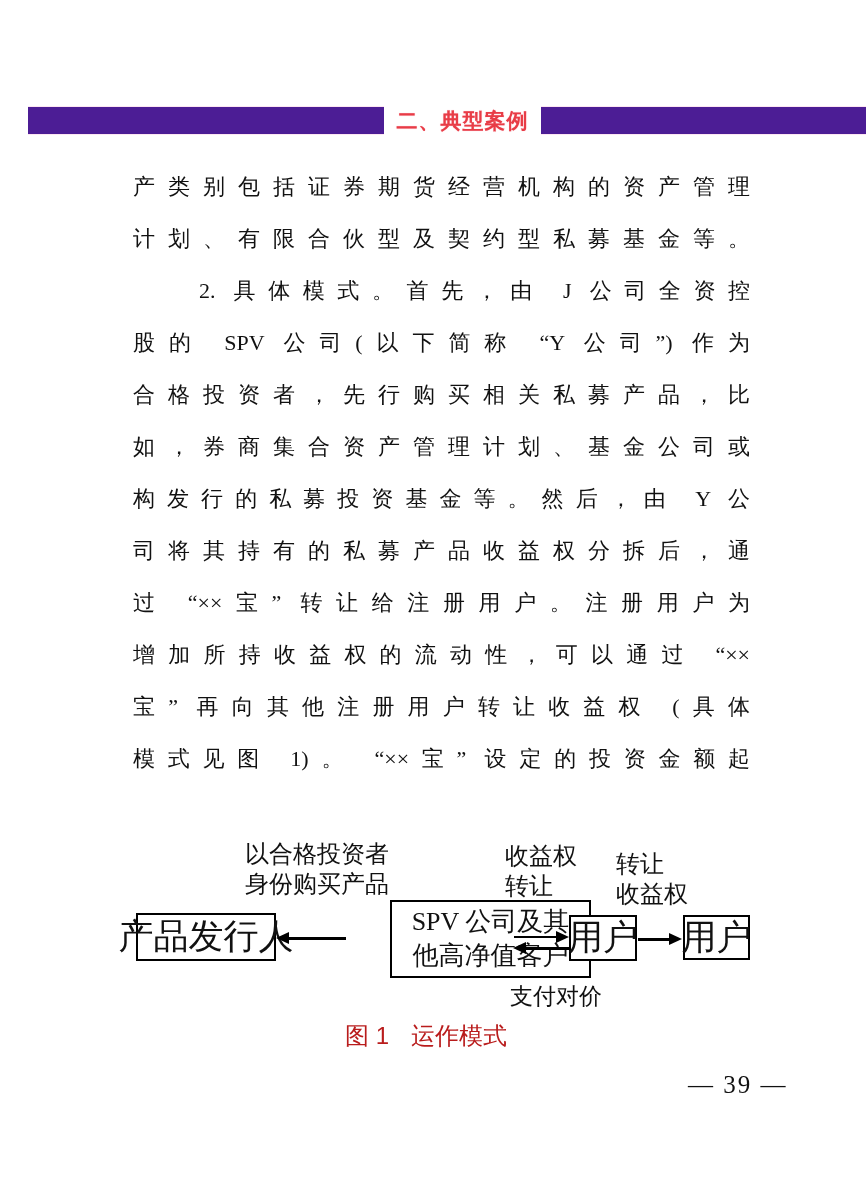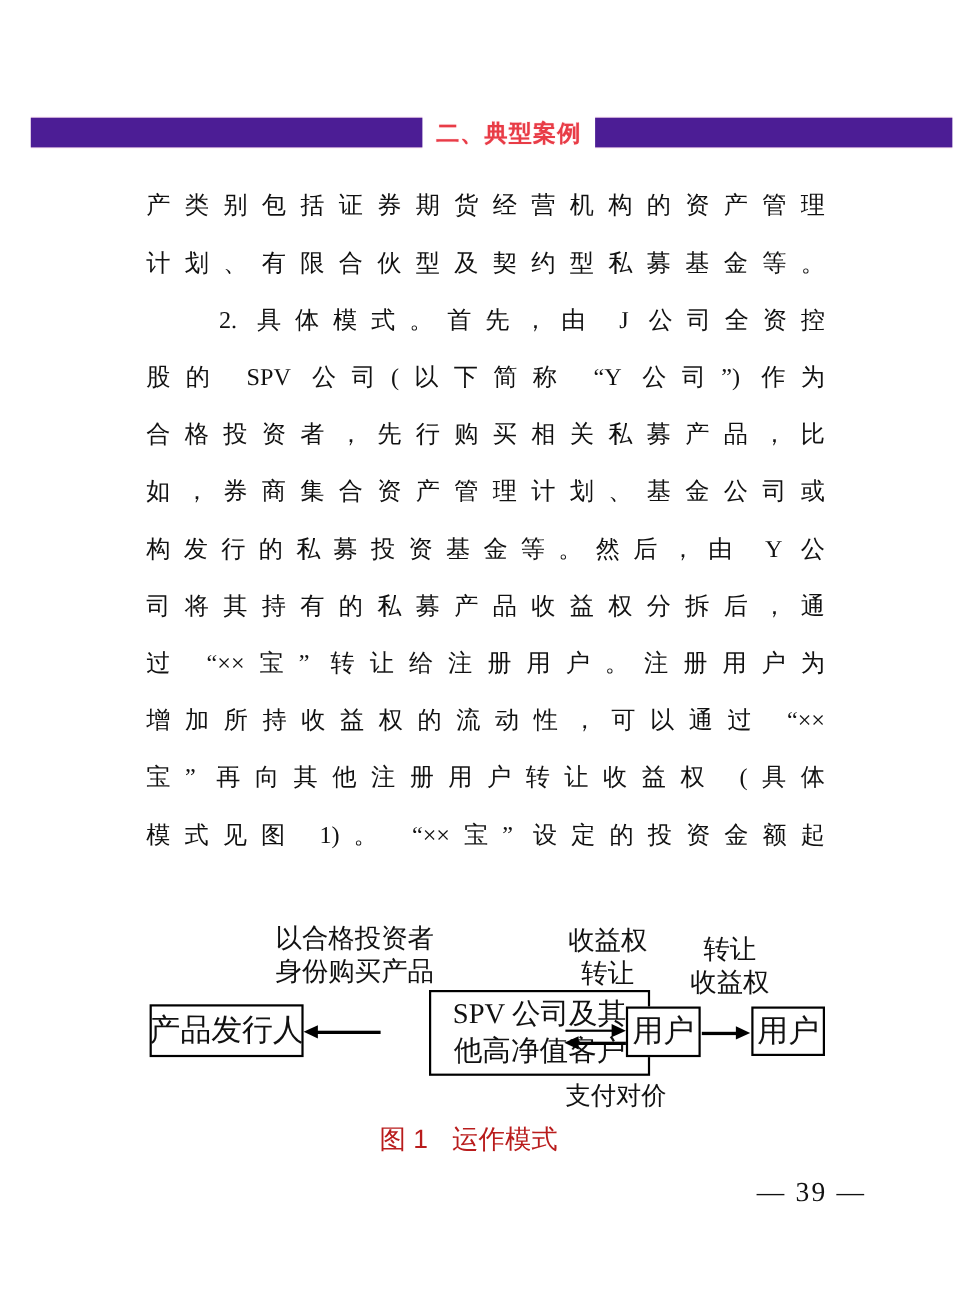--- a/index.html
+++ b/index.html
@@ -58,33 +58,32 @@
     box-sizing: border-box;
     white-space: normal;
   }
   .bline.indent { padding-left: 66px; }
 
   
   .fig-label {
     position: absolute;
     font-size: 24px;
     line-height: 30px;
-    text-align: center;
     color: #111;
     white-space: nowrap;
   }
   .dbox {
     position: absolute;
     border: 2px solid #000;
     background: #fff;
     display: flex;
     flex-direction: column;
     align-items: center;
     justify-content: center;
-    font-size: 28px;
+    font-size: 35px;
     line-height: 34px;
     text-align: center;
     box-sizing: border-box;
     white-space: nowrap;
   }
   .aline { position: absolute; background: #000; }
   .ahead { position: absolute; width: 0; height: 0; }
   .ahead.left  { border-top: 6px solid transparent; border-bottom: 6px solid transparent; border-right: 13px solid #000; }
   .ahead.right { border-top: 6px solid transparent; border-bottom: 6px solid transparent; border-left: 13px solid #000; }
 

